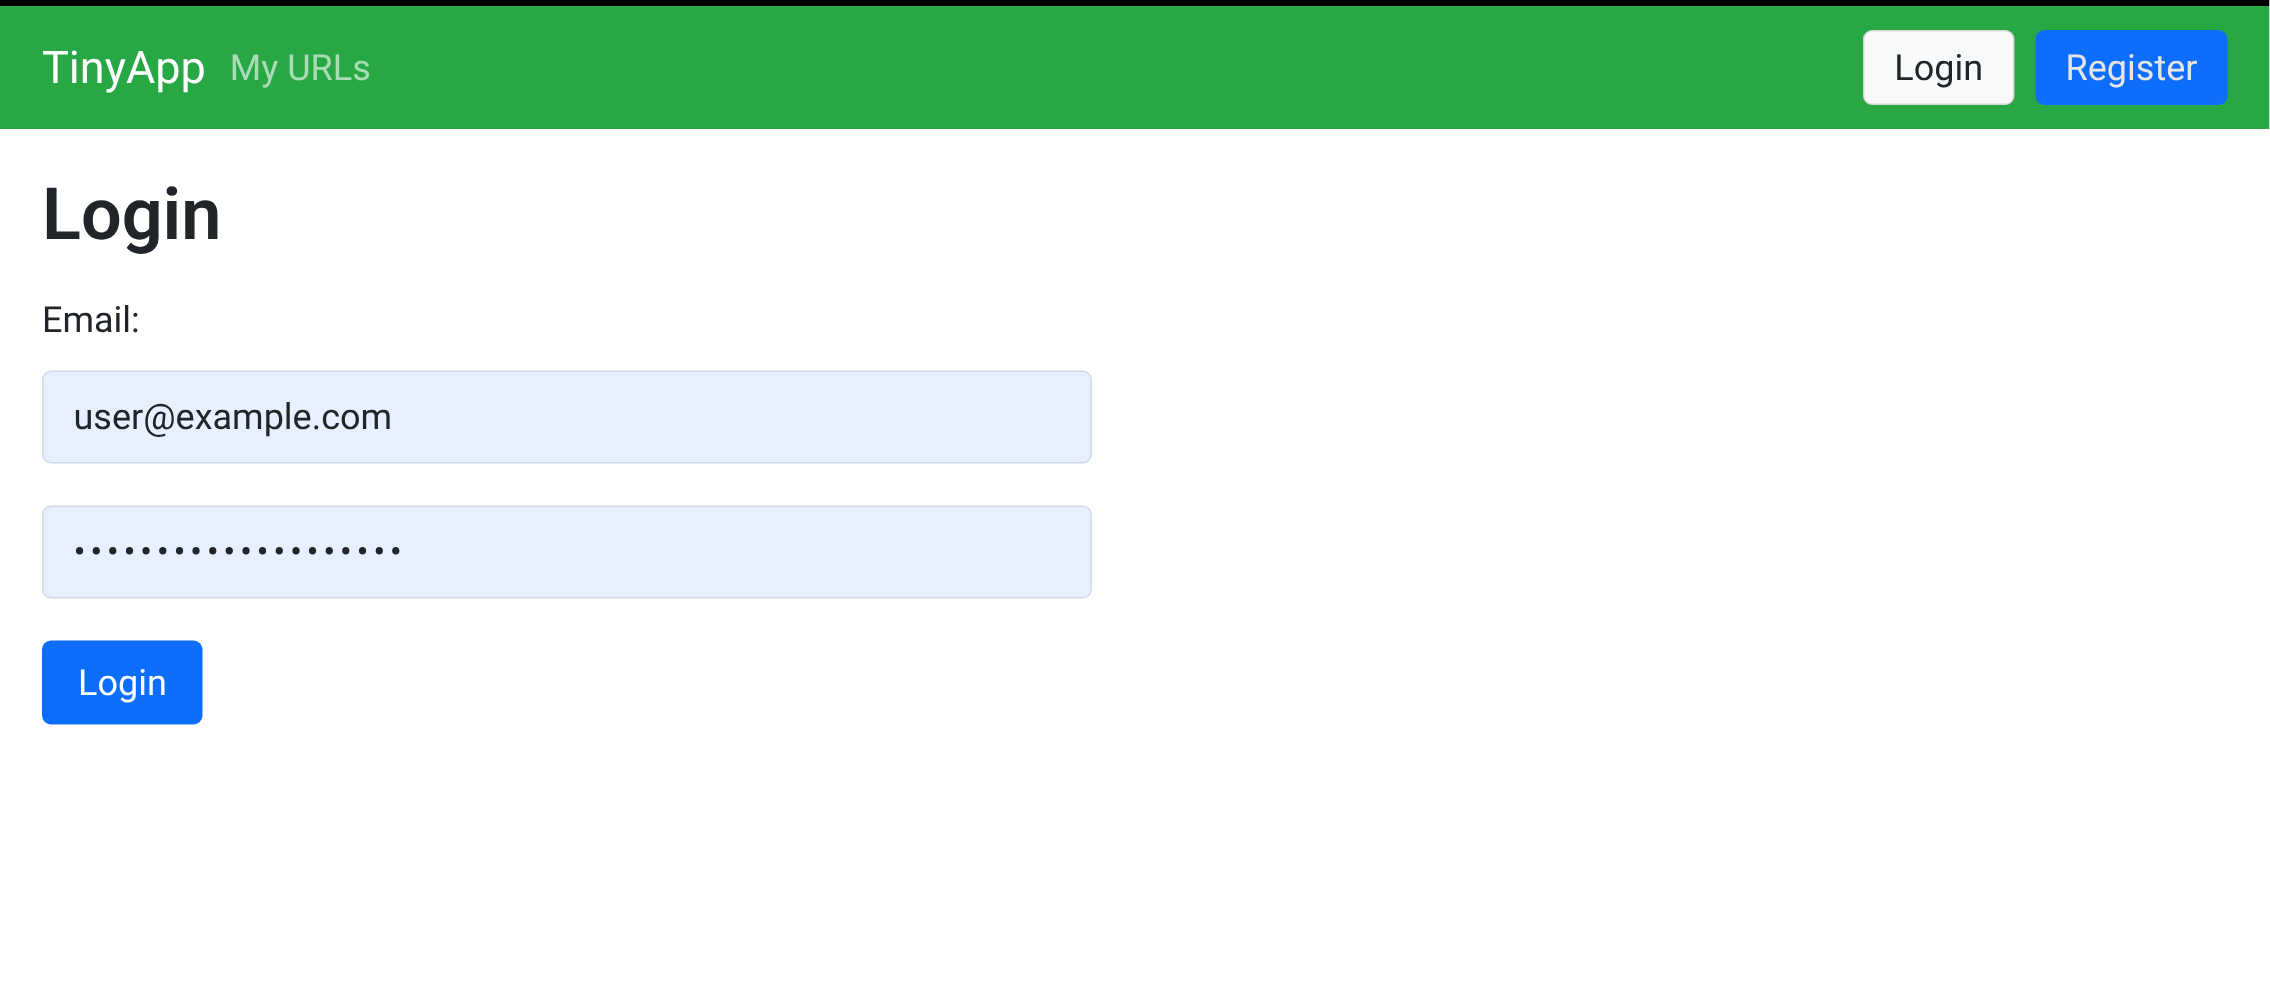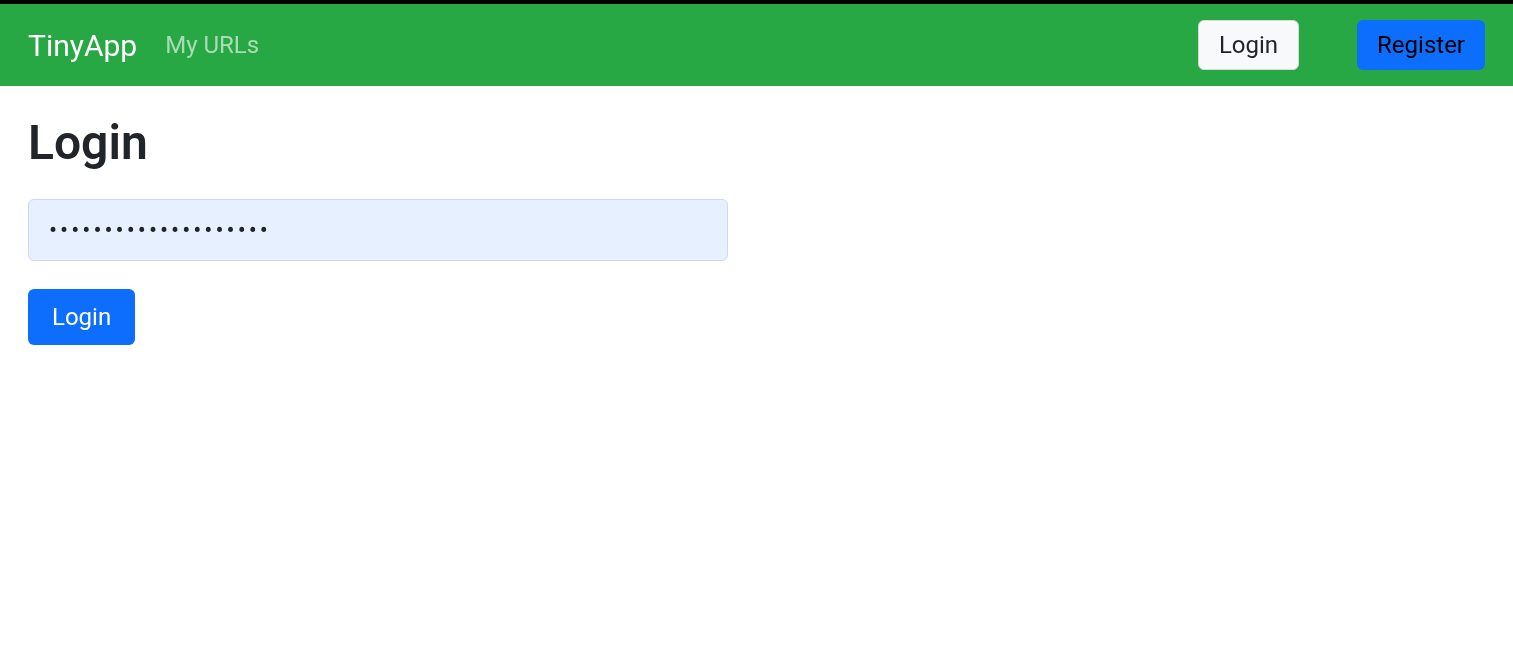--- a/index.html
+++ b/index.html
@@ -20,21 +20,21 @@
     .navbar {
       background: #28a745;
       padding: 16px 28px;
       display: flex;
       align-items: center;
       justify-content: space-between;
     }
     .navbar-left {
       display: flex;
       align-items: center;
-      gap: 28px;
+      gap: 16px;
     }
     .brand {
       color: #fff;
       font-size: 30px;
       font-weight: 400;
       text-decoration: none;
     }
     .nav-links {
       display: flex;
       gap: 20px;
@@ -58,22 +58,21 @@
       cursor: pointer;
       font-family: inherit;
     }
     .btn-light {
       background: #f8f9fa;
       color: #212529;
       border: 1px solid #d8d8d8;
     }
     .btn-primary {
       background: #0d6efd;
-      color: #000000;
-      margin-left: 44px;
+      color: #e5e5e5;
     }
     .content {
       padding: 28px;
     }
     .page-title {
       font-size: 48px;
       font-weight: 600;
       margin-bottom: 28px;
       color: #212529;
     }
@@ -126,20 +125,24 @@
   <div class="navbar-right">
     <button class="btn btn-light">Login</button>
     <button class="btn btn-primary">Register</button>
   </div>
 </nav>
 
 <div class="content">
   <h1 class="page-title">Login</h1>
 
   <form>
+    <div class="form-group">
+      <label class="form-label">Email:</label>
+      <input type="text" class="form-control" value="user@example.com" style="">
+    </div>
 
     <div class="form-group">
       <input type="password" class="form-control" value="••••••••••••••••••••" style="">
     </div>
 
     <button type="submit" class="submit-btn">Login</button>
   </form>
 </div>
 
 </body></html>

